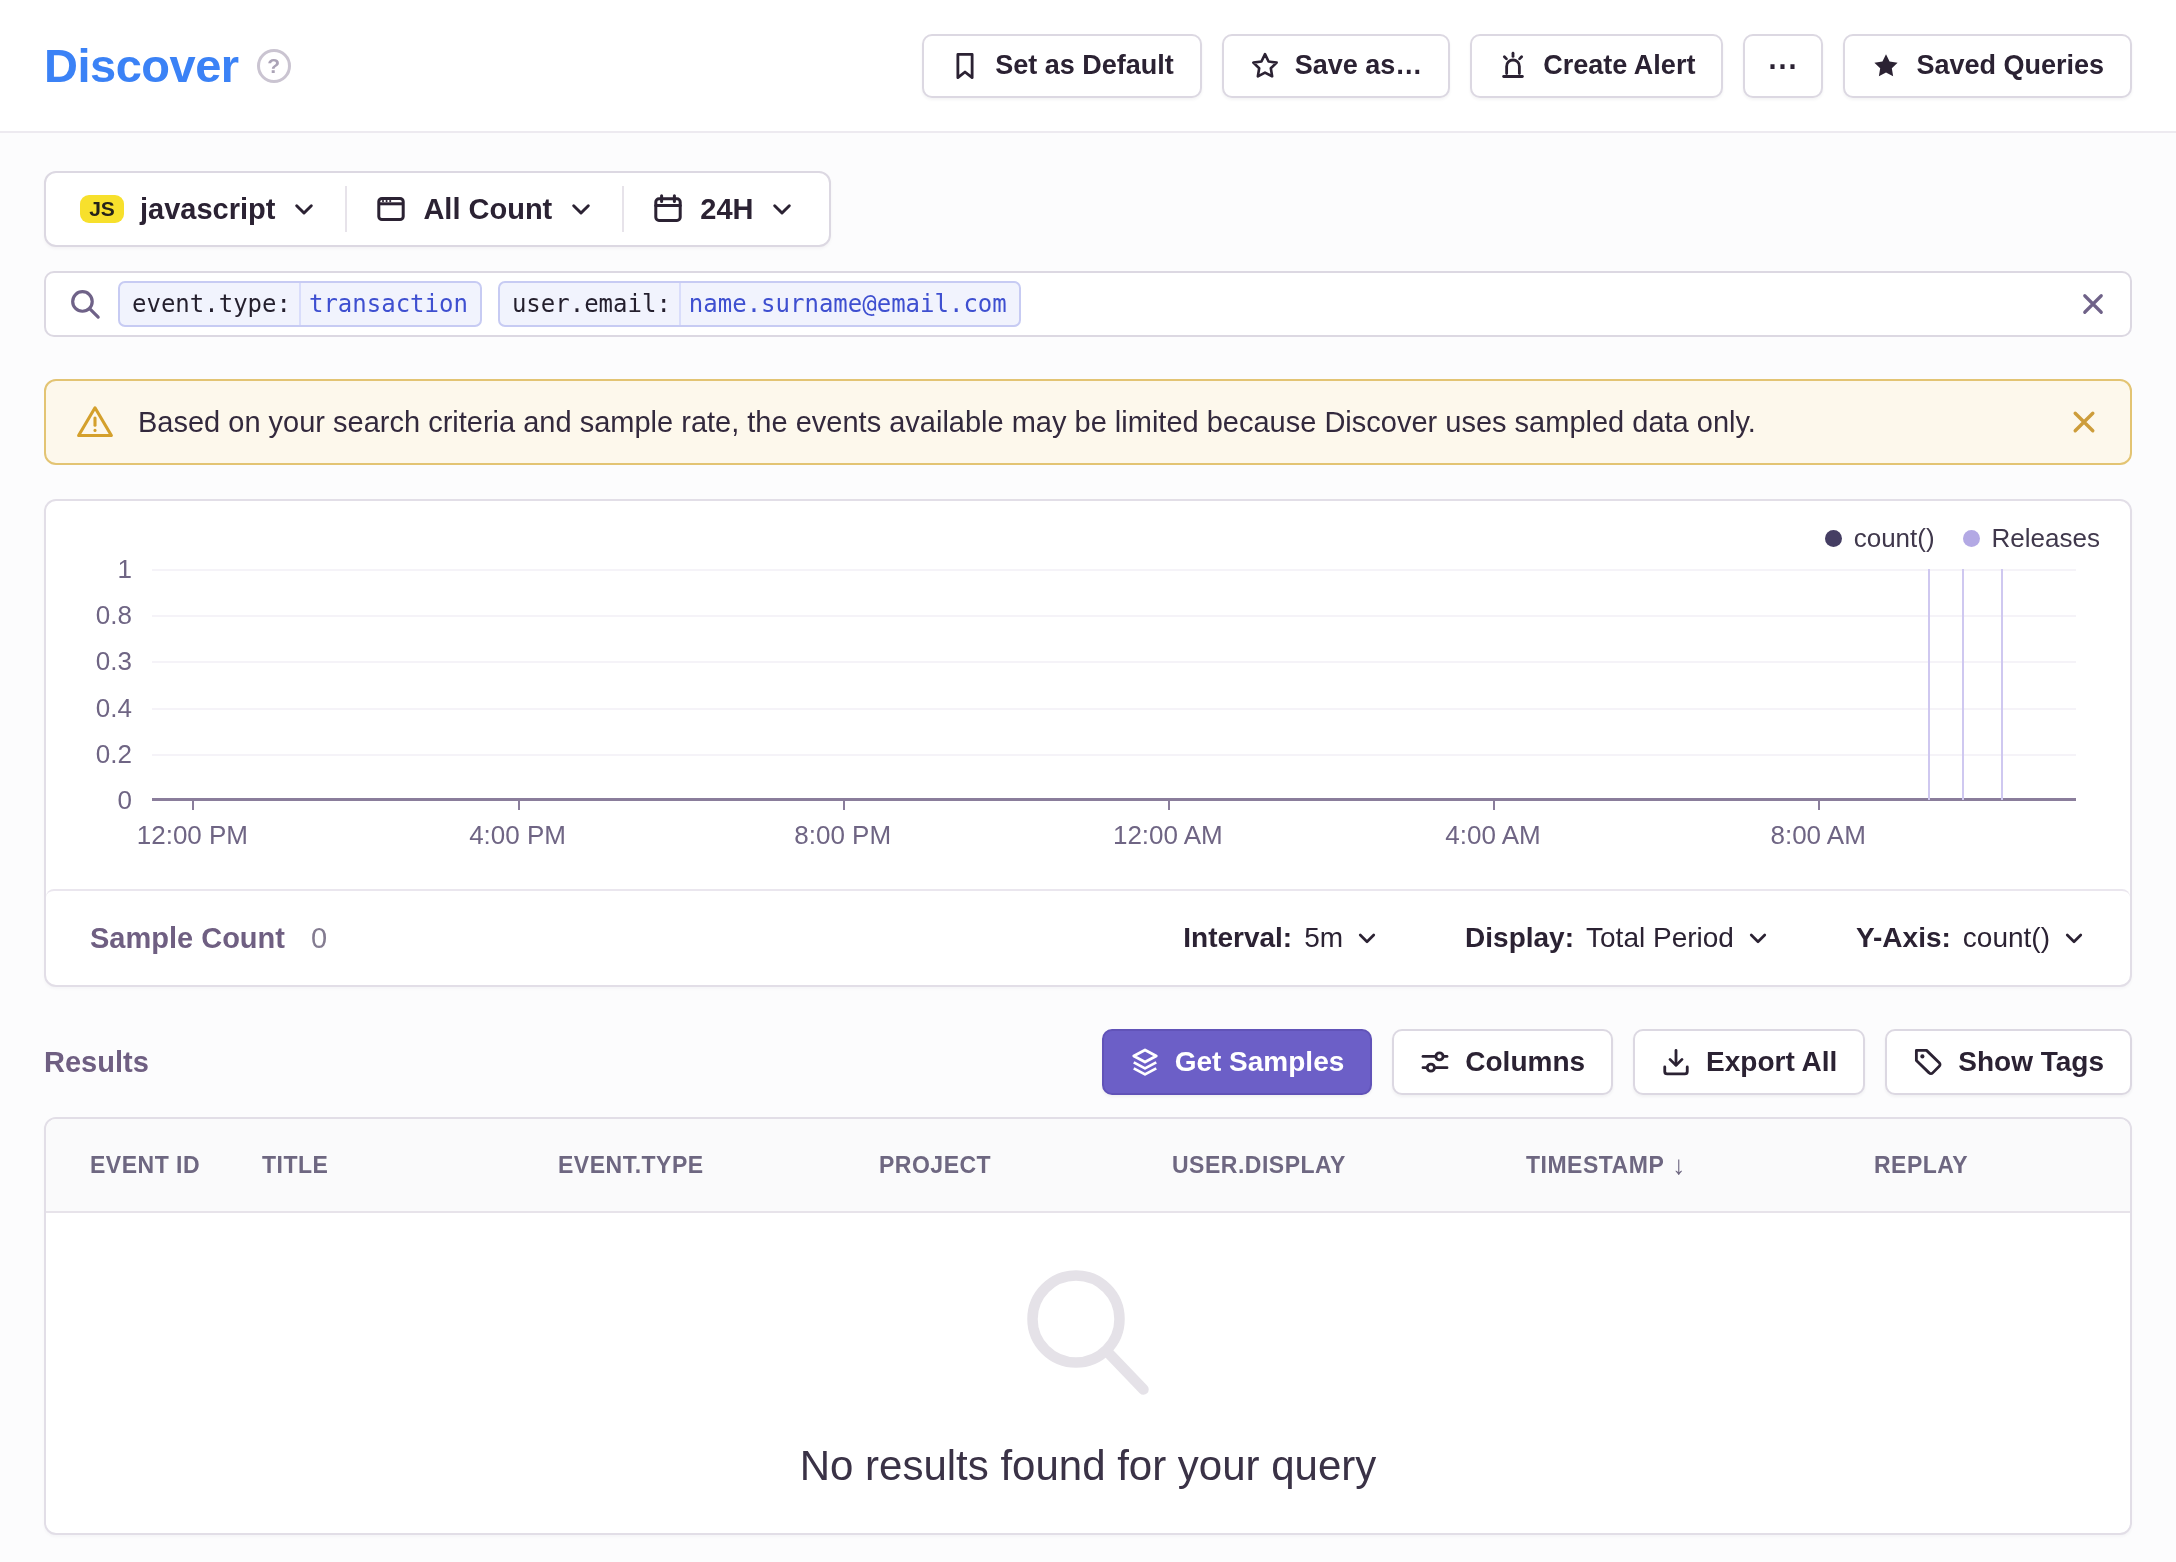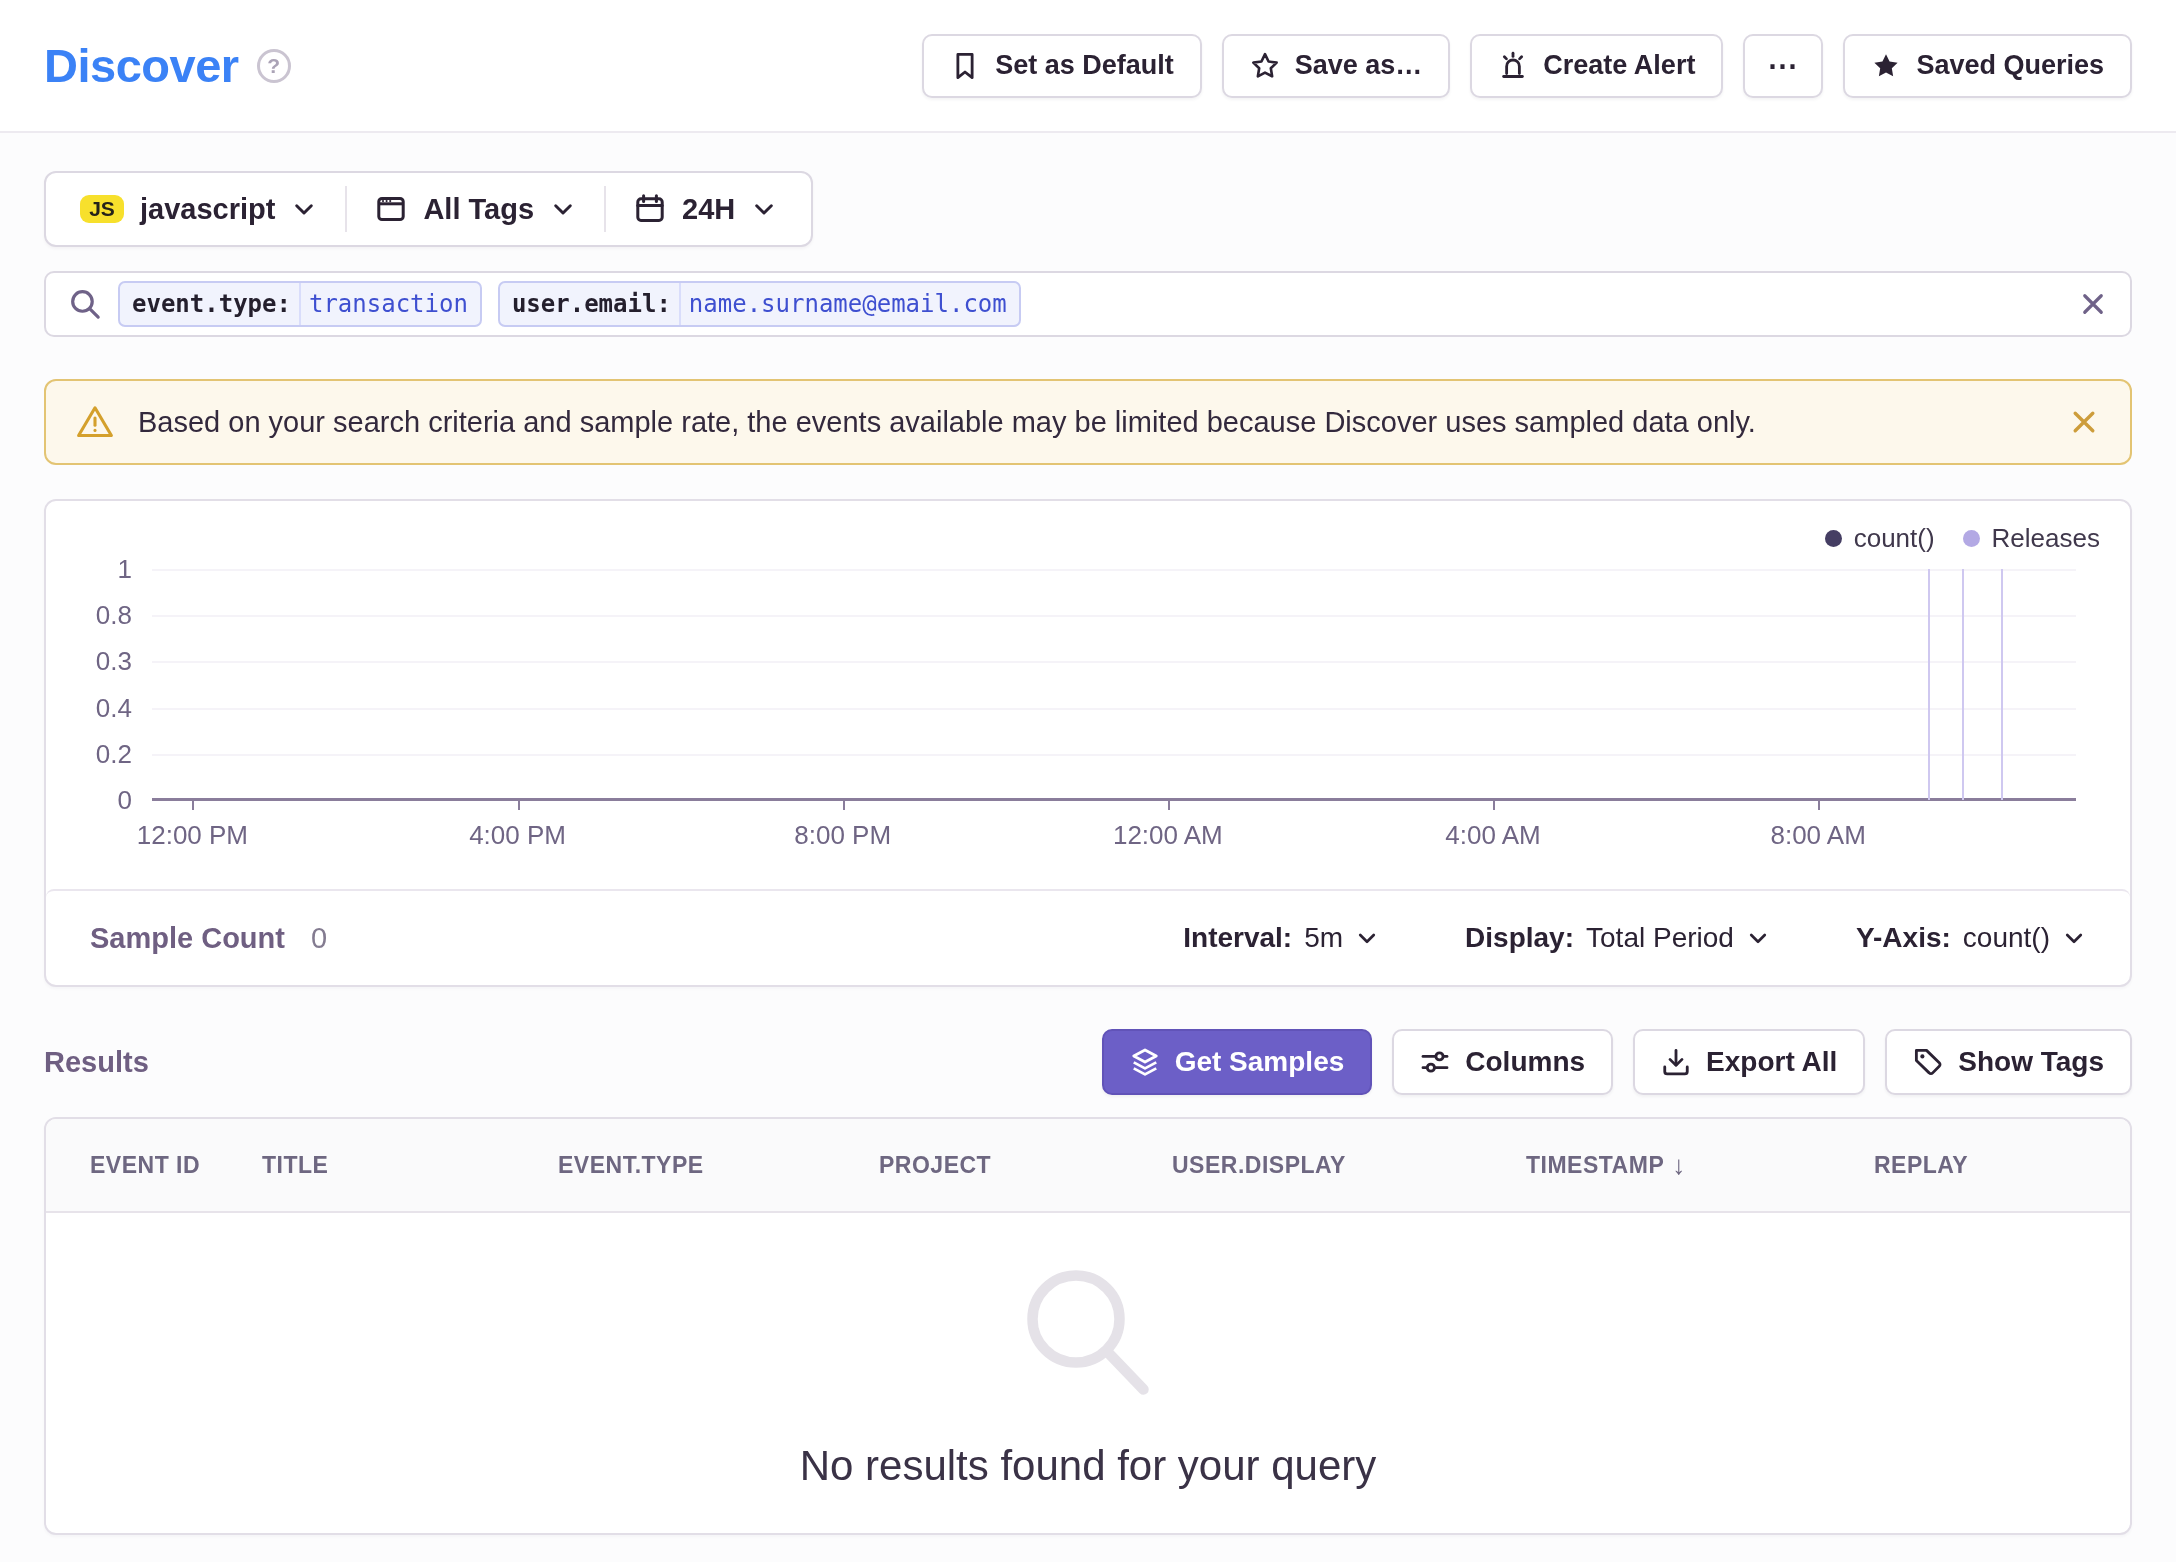--- a/index.html
+++ b/index.html
@@ -46,21 +46,21 @@
   .chev { color:#2b2233; }
   
   .search-row {
     margin-top:24px; height:66px; background:#fff; border:2px solid #dcd8e2; border-radius:10px;
     display:flex; align-items:center; padding:0 22px; gap:16px;
   }
   .token {
     display:flex; align-items:stretch; border:2px solid #c7cbf3; background:#f1f3fd; border-radius:7px;
     font-family:"DejaVu Sans Mono","Liberation Mono",monospace; font-size:24px; overflow:hidden;
   }
-  .tkey { padding:7px 8px 7px 12px; color:#241f2d; font-weight:700; border-right:2px solid #d9ddfb; }
+  .tkey { padding:7px 8px 7px 12px; color:#241f2d; font-weight:400; border-right:2px solid #d9ddfb; }
   .tval { padding:7px 12px 7px 8px; color:#3e4fd0; }
   .search-clear { margin-left:auto; color:#6f6288; display:flex; }
   
   .banner {
     margin-top:42px; height:86px; background:#fdf8ec; border:2px solid #e3c473; border-radius:12px;
     display:flex; align-items:center; padding:5px 30px; gap:24px; font-size:29px; color:#33293d;
   }
   .banner-close { margin-left:auto; color:#cd9d3b; display:flex; }
   
   .chart-panel {
@@ -188,21 +188,21 @@
       <div class="fseg">
         <span>
           <svg width="32" height="32" viewBox="0 0 16 16" fill="none" stroke="currentColor" stroke-width="1.5">
               <rect x="1.9" y="2.7" width="12.2" height="10.6" rx="1.6"></rect>
               <path d="M1.9 5.4h12.2"></path>
               <circle cx="4" cy="4.05" r="0.55" fill="currentColor" stroke="none"></circle>
               <circle cx="5.8" cy="4.05" r="0.55" fill="currentColor" stroke="none"></circle>
               <circle cx="7.6" cy="4.05" r="0.55" fill="currentColor" stroke="none"></circle>
             </svg>
         </span>
-        <span>All Tags</span>
+        <span>All Count</span>
         <span class="chev">
           <svg width="26" height="26" viewBox="0 0 16 16" fill="none" stroke="currentColor" stroke-width="1.8" stroke-linecap="round" stroke-linejoin="round">
               <path d="M3.5 6l4.5 4.5L12.5 6"></path>
             </svg>
         </span>
       </div>
       <div class="fdiv"></div>
       <div class="fseg">
         <span>
           <svg width="32" height="32" viewBox="0 0 16 16" fill="none" stroke="currentColor" stroke-width="1.5" stroke-linecap="round">

